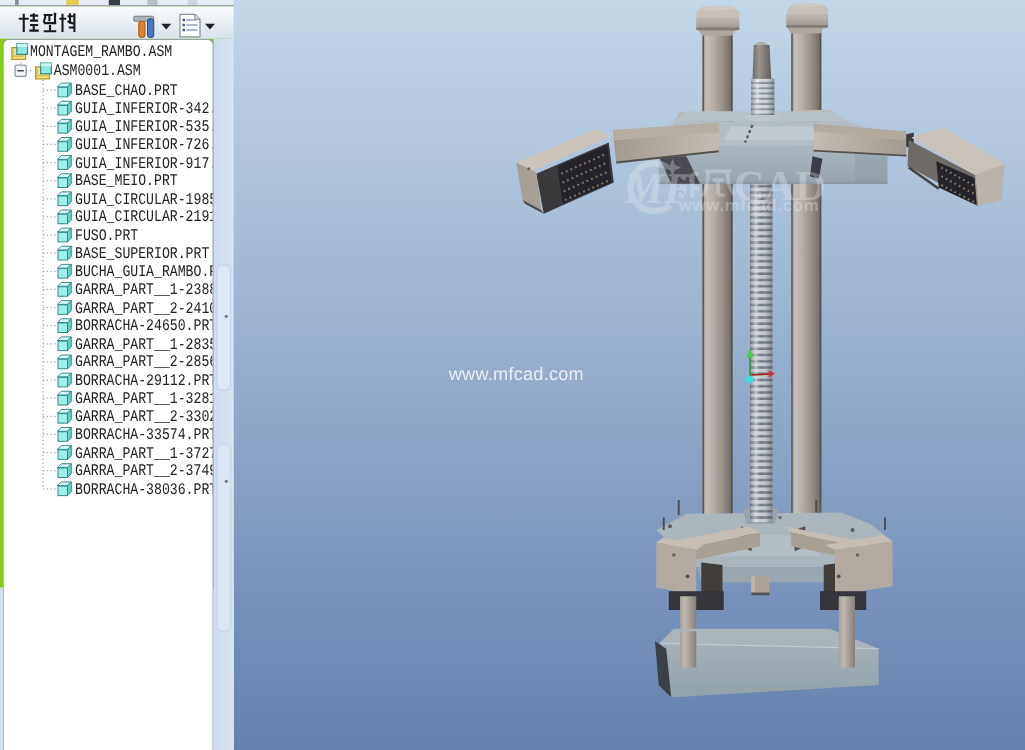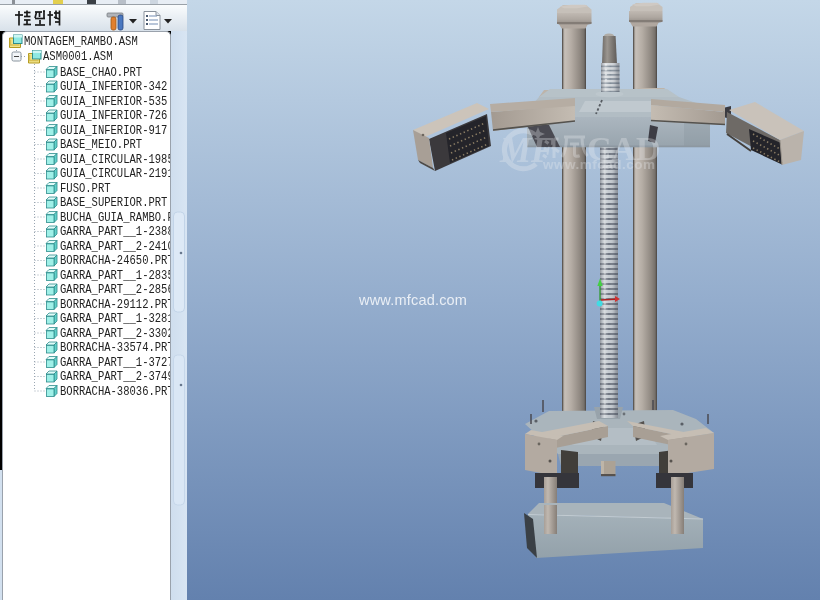--- a/index.html
+++ b/index.html
@@ -1,17 +1,17 @@
 <!DOCTYPE html>
 <html><head><meta charset="utf-8">
 <style>
 html,body{margin:0;padding:0;width:820px;height:600px;overflow:hidden;background:#d2e0ef}
 *{box-sizing:border-box}
 #root{position:relative;width:820px;height:600px;font-family:"Liberation Sans",sans-serif}
-#panel{position:absolute;left:0;top:0;width:187px;height:470px;background:#000000}
+#panel{position:absolute;left:0;top:0;width:187px;height:470px;background:#84cc16}
 #sliver{position:absolute;left:0;top:0;width:187px;height:4px;background:#e7edf4}
 #header{position:absolute;left:0;top:4px;width:187px;height:27px;background:linear-gradient(#fafcfd,#d8e1ea);border-top:1px solid #9aa1a8}
 #treebox{position:absolute;left:2px;top:31px;width:169px;height:569px;background:#fff;border:1px solid #9aa2ac;border-bottom:none;border-radius:5px 5px 0 0;overflow:hidden}
 #strip{position:absolute;left:171px;top:31px;width:16px;height:569px;background:linear-gradient(90deg,#cfdeee,#d8e5f3)}
 .trow{position:absolute;font-family:"Liberation Mono",monospace;font-size:13px;line-height:15px;color:#222;white-space:pre;transform:scaleX(0.81);transform-origin:0 0}
 #viewport{position:absolute;left:187px;top:0;width:633px;height:600px;background:linear-gradient(#c4d7e8,#94adcd 50%,#6381ae)}
 .wm1{position:absolute;left:172px;top:291.5px;width:120px;font-size:14.5px;color:rgba(255,255,255,0.8);letter-spacing:0.2px}
 </style></head>
 <body>
 <div id="root">

